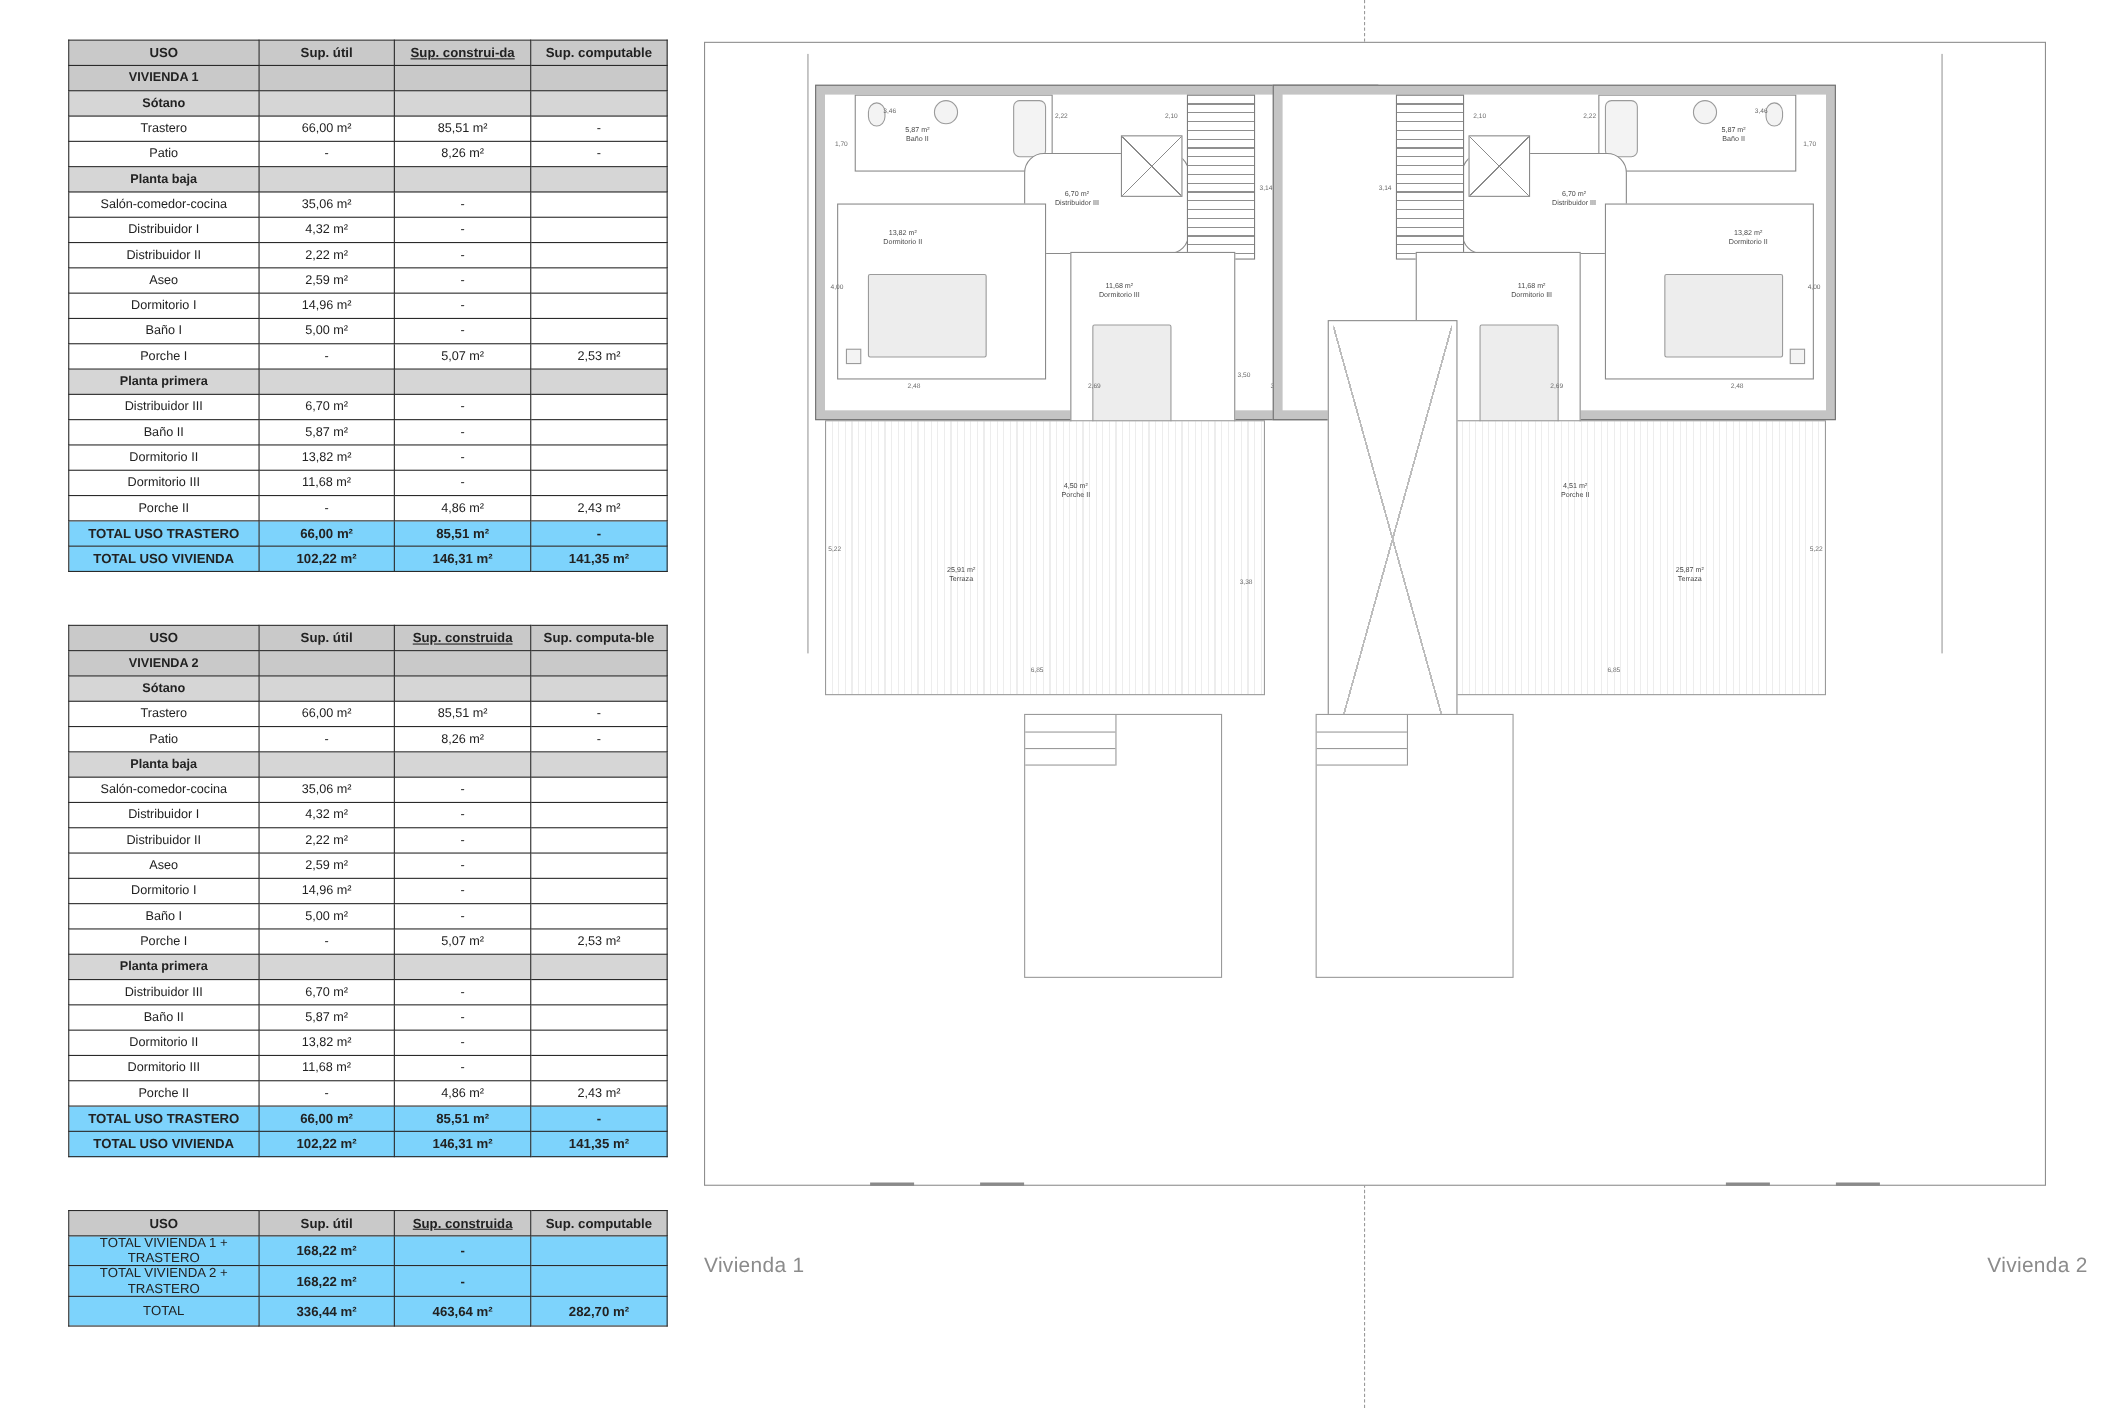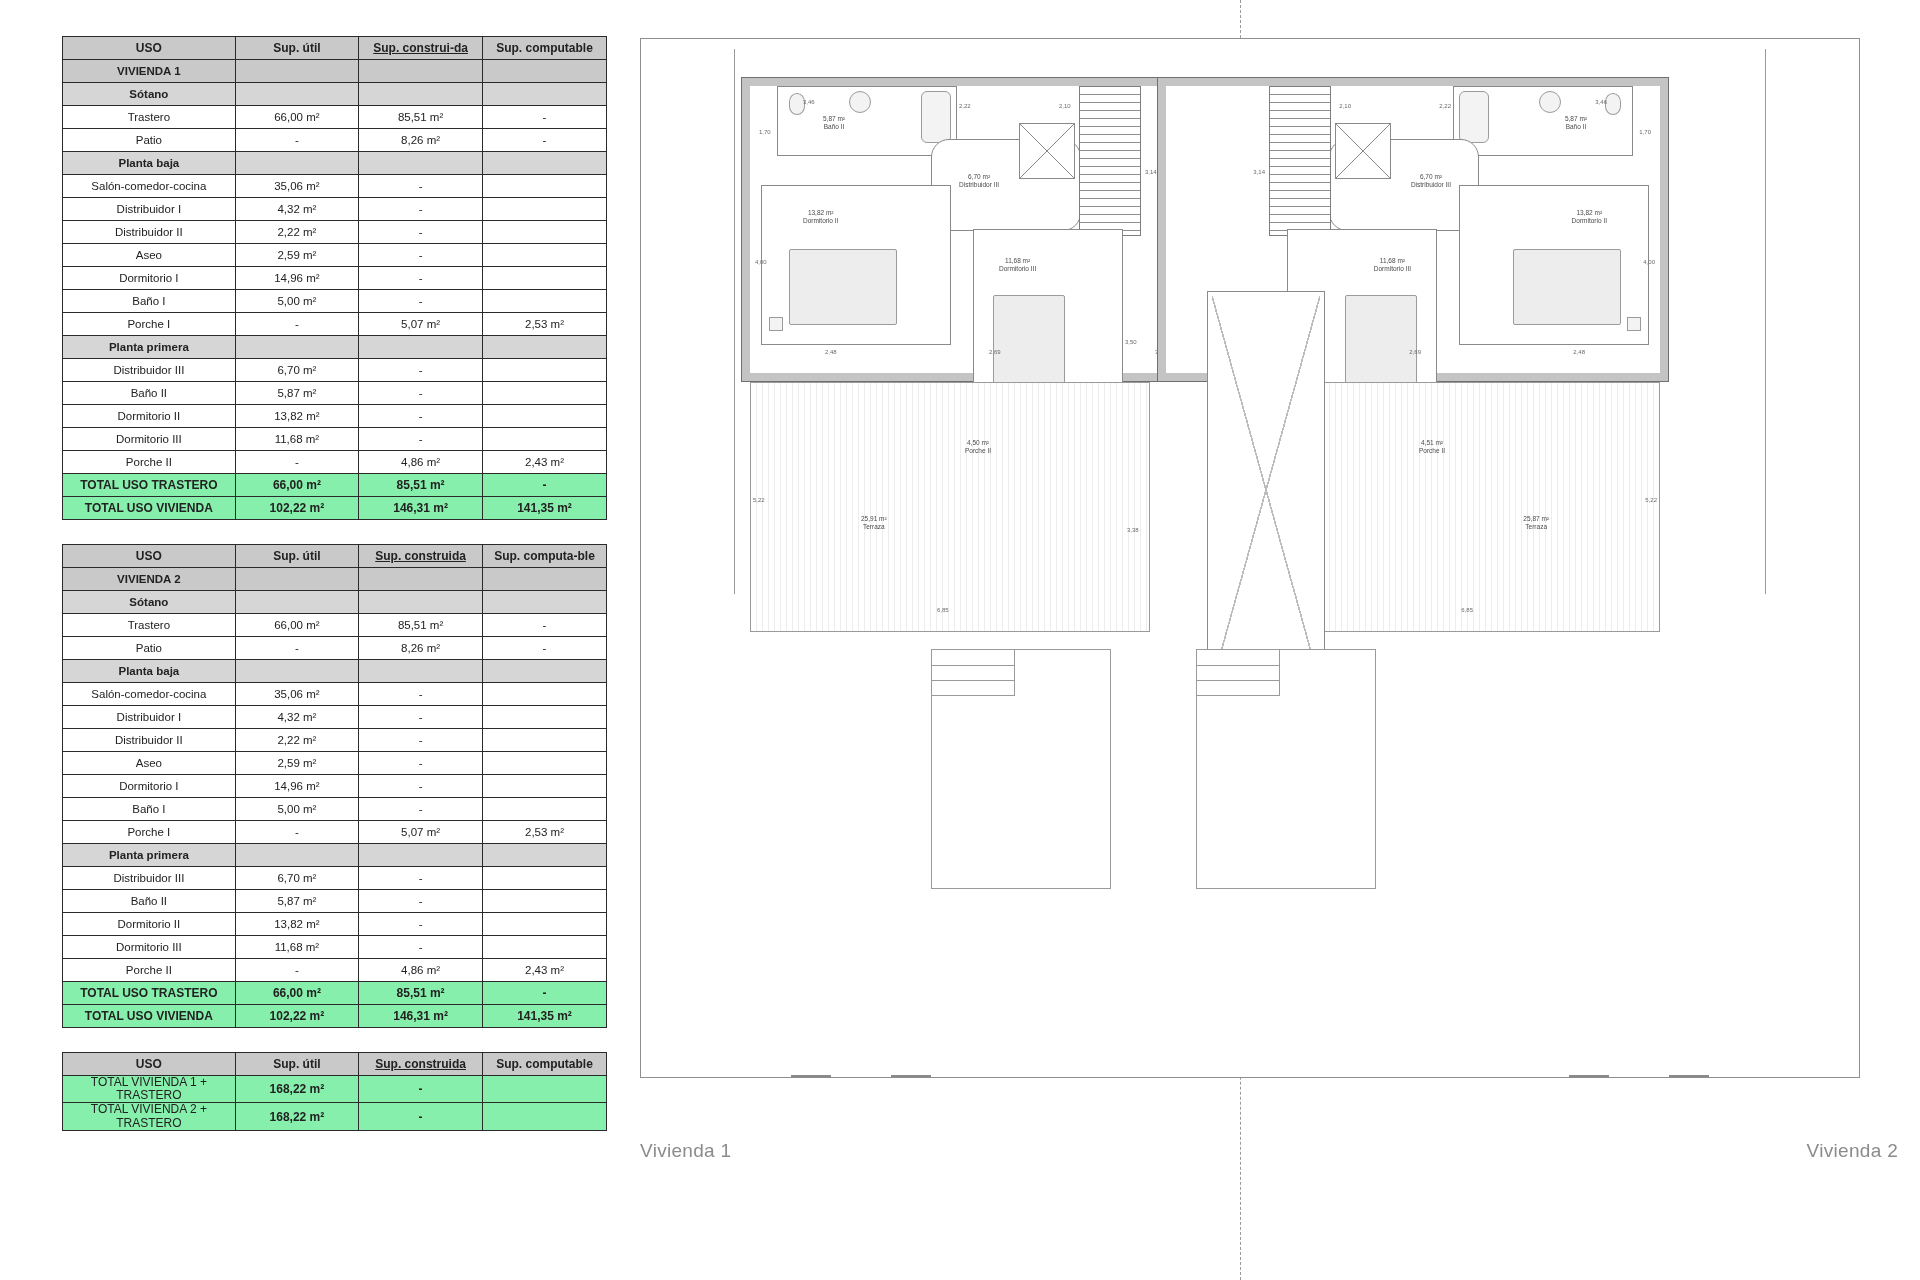--- a/index.html
+++ b/index.html
@@ -14,21 +14,21 @@
   
   .tables-col{
     position:absolute;
     left:62px; top:36px;
     width:545px;
   }
   table.surf{
     border-collapse:collapse;
     width:545px;
     table-layout:fixed;
-    margin-bottom:24px;
+    margin-bottom:48px;
     background:#fff;
   }
   table.surf td,table.surf th{
     border:1px solid #2a2a2a;
     height:22px;
     font-size:11.5px;
     text-align:center;
     vertical-align:middle;
     padding:0 2px;
     font-weight:normal;
@@ -45,21 +45,21 @@
     font-weight:bold;
     text-align:center;
   }
   tr.section td.lbl{ text-align:center; }
   tr.group td{
     background:#d6d6d6;
     font-weight:bold;
     font-size:11.5px;
   }
   tr.total td{
-    background:#86efac;
+    background:#7dd3fc;
     font-weight:bold;
     font-size:12px;
   }
   td.name{ font-size:11px; }
   .col-use{width:32%;}
   .col-a{width:22.6%;}
   .col-b{width:22.7%;text-decoration:underline;}
   .col-c{width:22.7%;}
 
   
@@ -461,20 +461,26 @@
         <td class="name">TOTAL VIVIENDA 1 + TRASTERO</td>
         <td>168,22 m²</td>
         <td>-</td>
         <td></td>
       </tr>
       <tr class="total">
         <td class="name">TOTAL VIVIENDA 2 + TRASTERO</td>
         <td>168,22 m²</td>
         <td>-</td>
         <td></td>
+      </tr>
+      <tr class="total">
+        <td class="name">TOTAL</td>
+        <td>336,44 m²</td>
+        <td>463,64  m²</td>
+        <td>282,70  m²</td>
       </tr>
     </tbody>
   </table>
 </div>
 
 <div class="plan-area">
 
   <div class="axis-v"></div>
 
   <div class="plan-frame">

